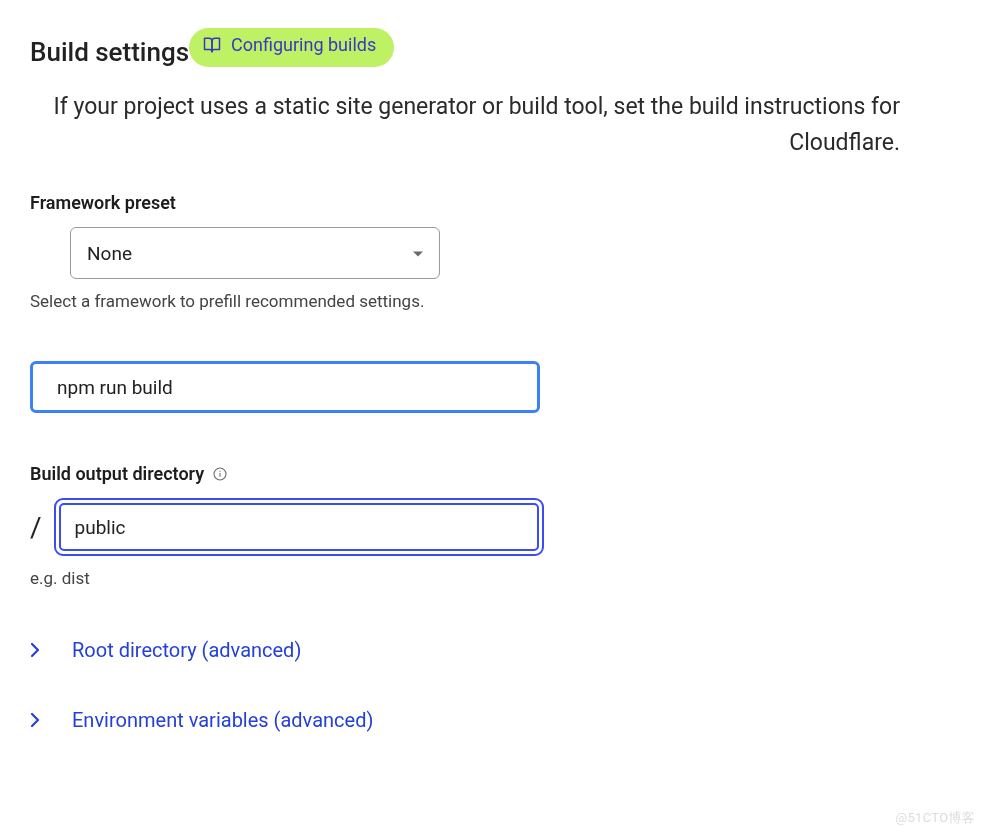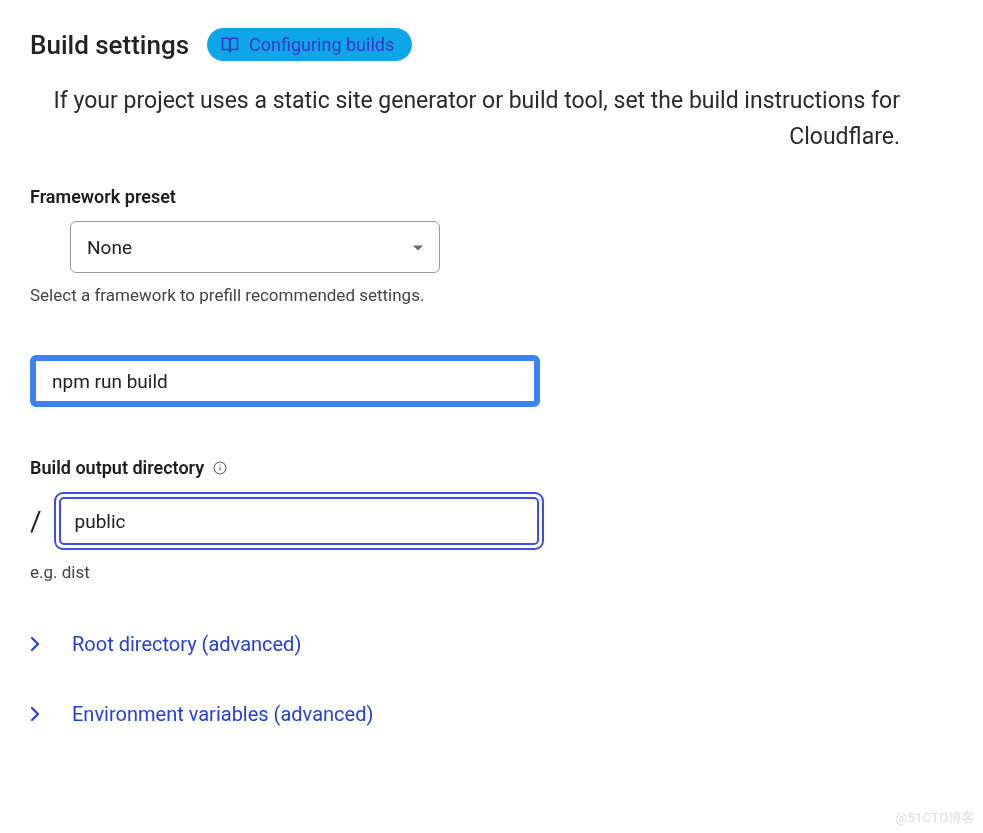--- a/index.html
+++ b/index.html
@@ -7,36 +7,35 @@
       width: 983px;
       height: 833px;
       font-family: -apple-system, BlinkMacSystemFont, "Segoe UI", Roboto, Helvetica, Arial, sans-serif;
       color: #1d1d1d;
       background: #ffffff;
       padding: 28px 30px;
       position: relative;
     }
     .header-row {
       display: flex;
-      align-items: center;
-      gap: 18px;
+      align-items: flex-end;
       margin-bottom: 22px;
     }
     .section-title {
       font-size: 26px;
       font-weight: 500;
       color: #222;
     }
     .docs-link {
       display: inline-flex;
       align-items: center;
       gap: 10px;
-      background: #0ea5e9;
+      background: #bef264;
       border-radius: 20px;
-      padding: 6px 18px 6px 14px;
+      padding: 6px 18px 12px 14px;
       cursor: pointer;
     }
     .docs-link svg { display: block; }
     .docs-link-text {
       color: #3b36c5;
       font-size: 18px;
     }
     .description {
       font-size: 23px;
       line-height: 1.55;
@@ -84,25 +83,25 @@
       pointer-events: none;
     }
     .helper-text {
       font-size: 17px;
       color: #444;
       margin-top: 12px;
     }
     .text-input {
       width: 510px;
       height: 52px;
-      border: 6px solid #3b82f6;
+      border: 3px solid #3b82f6;
       border-radius: 6px;
       background: #fff;
       font-size: 19px;
-      padding: 0 16px;
+      padding: 0 24px;
       color: #222;
       font-family: inherit;
     }
     .output-row {
       display: flex;
       align-items: center;
       gap: 12px;
     }
     .slash {
       font-size: 28px;

